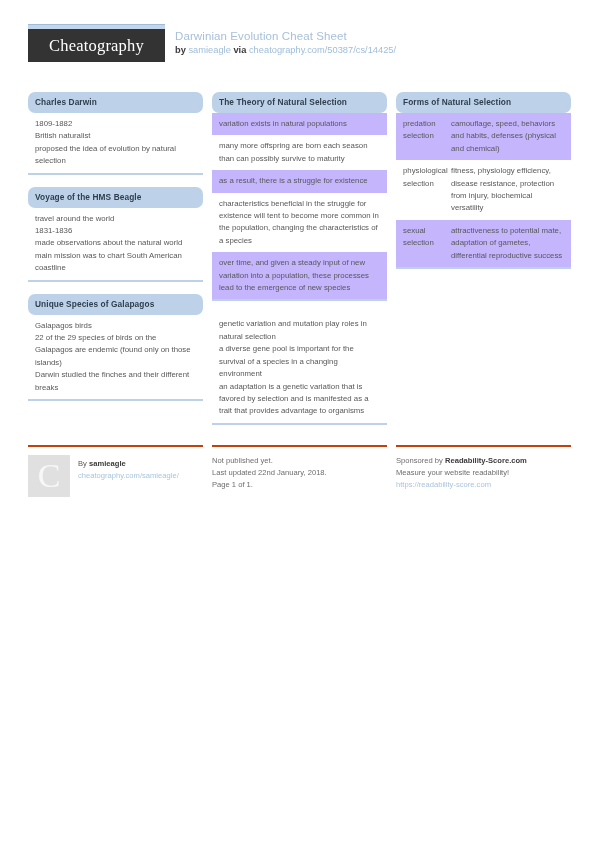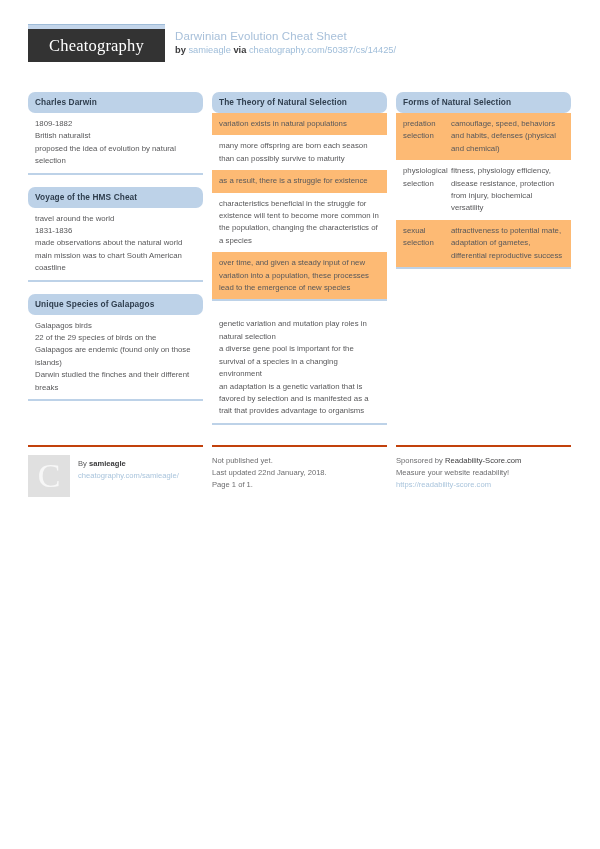--- a/index.html
+++ b/index.html
@@ -91,21 +91,21 @@
     line-height: 11px;
     letter-spacing: .1px;
     border-radius: 7px;
   }
   .row {
     font-size: 7.8px;
     line-height: 12.4px;
     color: #58585a;
     padding: 5px 7px 5px 7px;
   }
-  .row.alt { background: #fdba74; }
+  .row.alt { background: #c4b5fd; }
   .row p { margin: 0; }
 
   
   .row.kv {
     display: flex;
     gap: 6px;
   }
   .row.kv .k { width: 42px; flex: 0 0 42px; }
   .row.kv .v { flex: 1 1 auto; }
 
@@ -135,21 +135,21 @@
     font-family: "Liberation Serif", serif;
     font-size: 34px;
     line-height: 42px;
     text-align: center;
   }
   .author-meta { padding-top: 3px; }
   .author-meta .by { color: #58585a; }
   .author-meta .by b { color: #3b3b3d; }
   .author-meta .lnk,
   .fcol .lnk { color: #a9c4dc; }
-  .fcol .bold { font-weight: normal; color: #3b3b3d; }
+  .fcol .bold { font-weight: bold; color: #3b3b3d; }
 </style>
 </head>
 <body>
 
 <div class="page">
 
   <div class="header">
     <div class="logo-wrap">
       <div class="logo-strip"></div>
       <div class="logo-box">
@@ -174,21 +174,21 @@
       <div class="block">
         <div class="block-title">Charles Darwin</div>
         <div class="row">
           <p>1809-1882</p>
           <p>British naturalist</p>
           <p>proposed the idea of evolution by natural selection</p>
         </div>
       </div>
 
       <div class="block">
-        <div class="block-title">Voyage of the HMS Cheat</div>
+        <div class="block-title">Voyage of the HMS Beagle</div>
         <div class="row">
           <p>travel around the world</p>
           <p>1831-1836</p>
           <p>made observations about the natural world</p>
           <p>main mission was to chart South American coastline</p>
         </div>
       </div>
 
       <div class="block">
         <div class="block-title">Unique Species of Galapagos</div>

